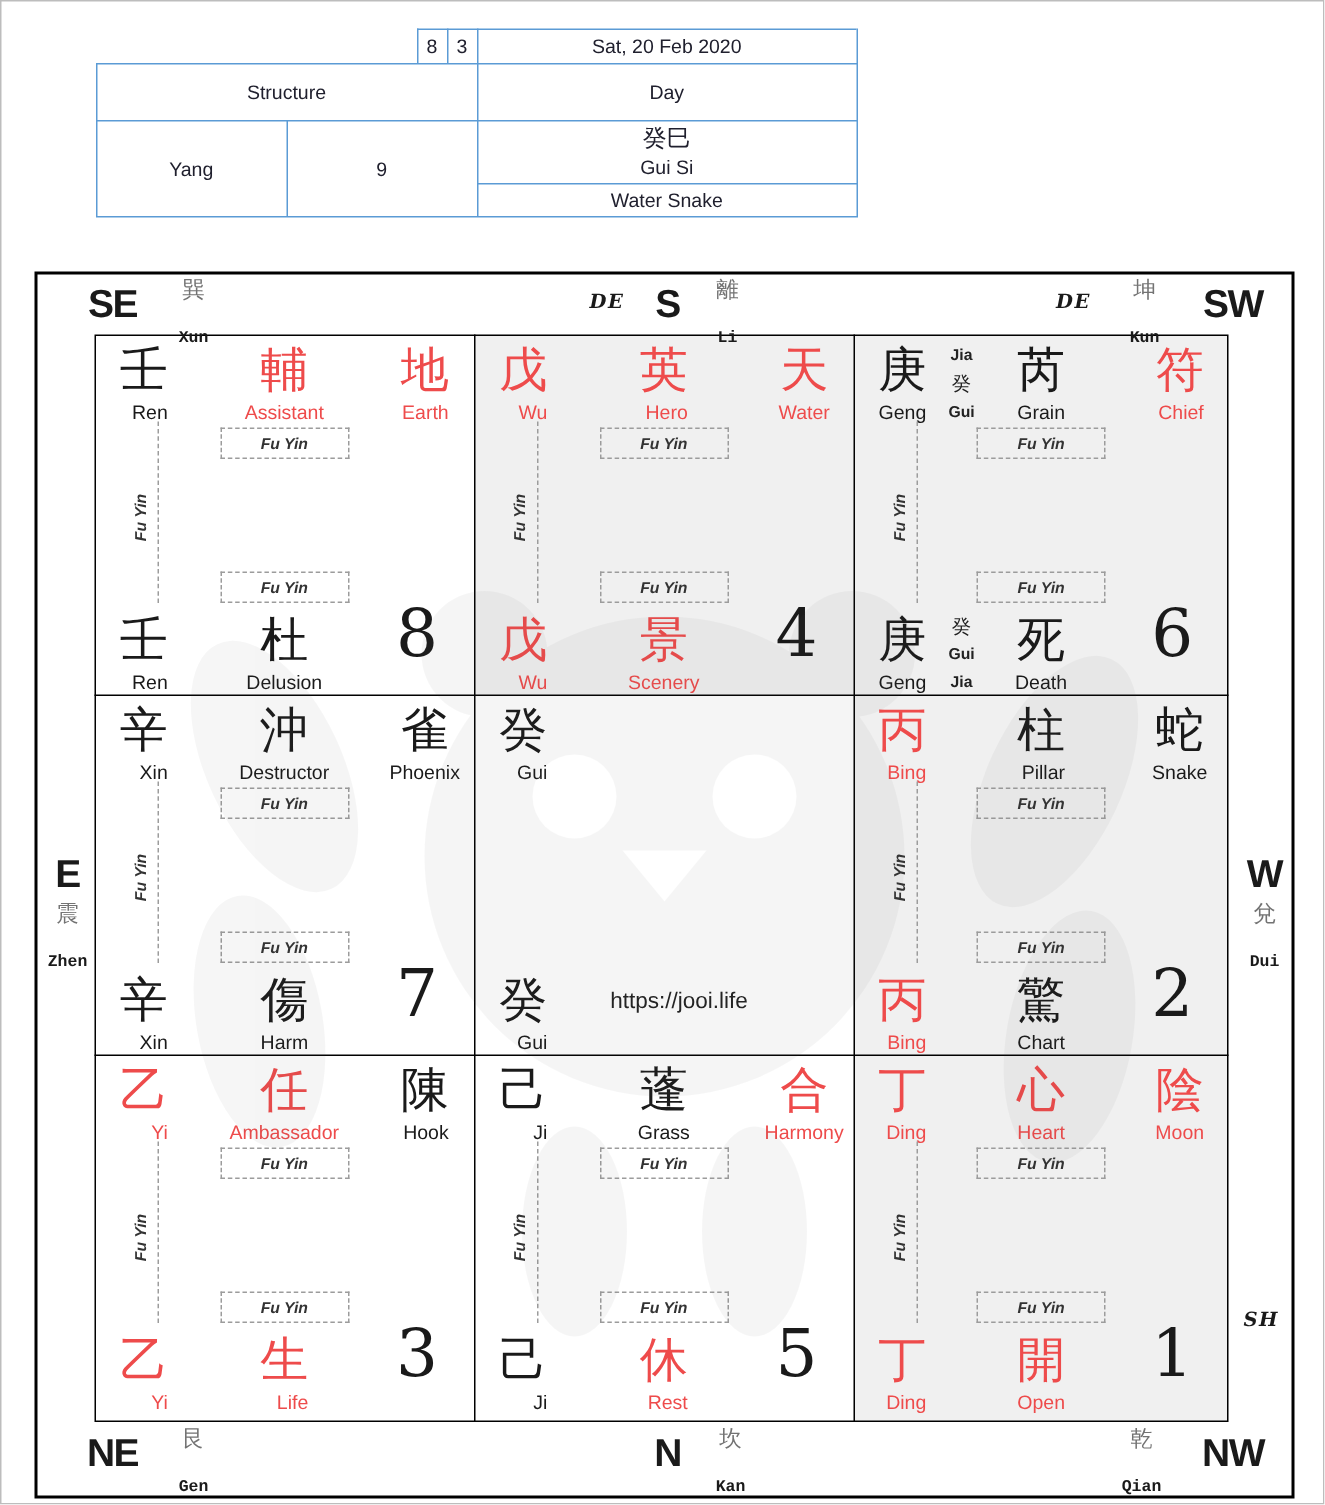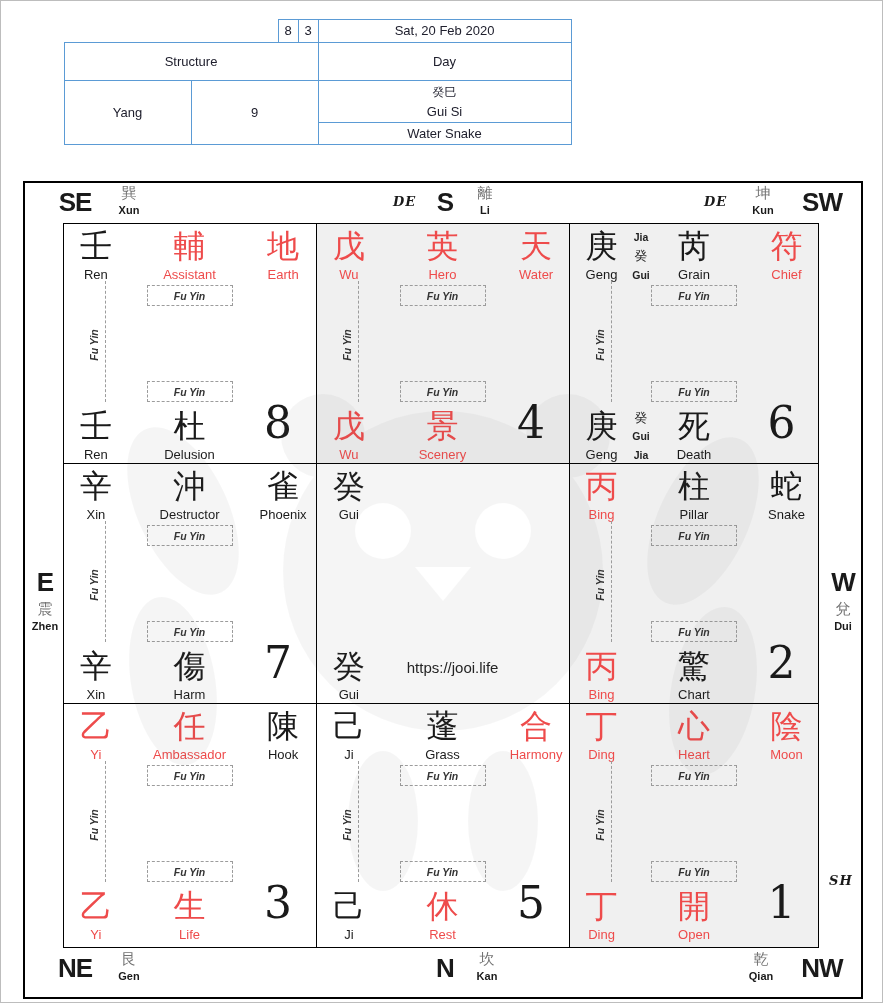--- a/index.html
+++ b/index.html
@@ -3,47 +3,47 @@
 <meta charset="utf-8">
 <style>
   html,body{margin:0;padding:0;background:#fff;}
   .page{position:relative;width:881px;height:1001px;border:1px solid #bdbdbd;background:#fff;
         font-family:"Liberation Sans",sans-serif;color:#1a1a1a;overflow:hidden;}
   
   .tline{position:absolute;background:var(--table-border);}
   .tcell{position:absolute;display:flex;align-items:center;justify-content:center;
          color:var(--table-ink);font-size:13px;}
   .tcell.stack{flex-direction:column;}
-  .pillar-cn{font-size:12px;line-height:20px;font-family:Liberation Mono, monospace;}
+  .pillar-cn{font-size:16px;line-height:20px;font-family:Liberation Sans, sans-serif;}
   .pillar-py{font-size:13px;margin-top:1px;}
   
   .callig{font-family:"DejaVu Serif",serif;font-style:italic;font-weight:bold;}
   .title{position:absolute;left:588px;top:36px;width:290px;text-align:center;}
   .title .l1{font-size:32px;letter-spacing:2px;}
   .title .l2{font-size:28px;letter-spacing:2px;margin-top:6px;}
   
   .outer-rect{position:absolute;left:22px;top:180px;width:840px;height:818px;
               border:2px solid #000;box-sizing:border-box;}
   .inner-rect{position:absolute;left:62px;top:222px;width:756px;height:725px;
               border:1px solid #000;box-sizing:border-box;}
   .gline{position:absolute;background:#000;}
   
   .dir{position:absolute;font-weight:bold;font-size:26px;letter-spacing:-1px;text-align:center;}
   .trig{position:absolute;text-align:center;}
   .trig .tcn{font-size:15px;color:var(--trigram-gray);font-family:"DejaVu Sans",sans-serif;line-height:17px;}
-  .trig .tpy{font-size:11px;font-weight:bold;line-height:13px;margin-top:2px;}
+  .trig .tpy{font-size:11px;font-weight:bold;line-height:13px;margin-top:18px;font-family:Liberation Mono, monospace;}
   .marker{position:absolute;font-size:13px;letter-spacing:1px;}
   
   .palace{position:absolute;box-sizing:border-box;}
   .palace.shaded{background:var(--palace-bg-shaded);}
   .slot{position:absolute;transform:translateX(-50%);text-align:center;}
   .c1{left:13%;} .c2{left:50%;} .c3{left:87%;}
   .slot-top{top:4px;} .slot-bot{top:184px;}
   .cn{font-size:32px;line-height:38px;font-family:"DejaVu Sans",sans-serif;white-space:nowrap;}
-  .en{font-size:13px;line-height:15px;margin-top:2px;white-space:nowrap;}
+  .en{font-size:13px;line-height:15px;margin-top:2px;white-space:nowrap;text-align:right;}
   [data-color="red"]{color:var(--red);}
   [data-color="black"]{color:var(--ink);}
   .pnum{position:absolute;left:85%;top:176px;transform:translateX(-50%);
         font-family:"DejaVu Serif",serif;font-size:44px;line-height:48px;}
   .fy-box{position:absolute;left:50%;transform:translateX(-50%);top:62px;width:84px;height:19px;
           border:1px dashed #9c9c9c;display:flex;align-items:center;justify-content:center;
           font-size:10.5px;font-weight:bold;font-style:italic;color:#333;}
   .fy-box.fy-bot{top:158px;}
   .fy-line{position:absolute;left:42px;top:58px;height:121px;width:0;border-left:1px dashed #9c9c9c;}
   .fy-vert{position:absolute;left:11px;top:102px;width:40px;height:40px;display:flex;

